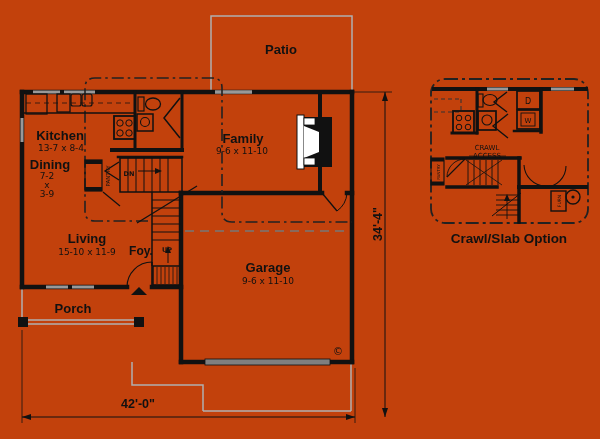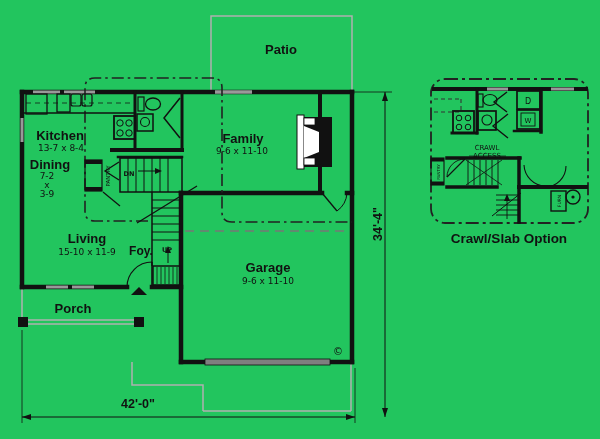--- a/index.html
+++ b/index.html
@@ -1,16 +1,16 @@
 <!DOCTYPE html>
 <html><head>
 <meta charset="utf-8">
 <style>
   html,body{margin:0;padding:0;background:#ffffff;}
-  .stage{position:relative;width:600px;height:439px;background:#22c55e;overflow:hidden;
+  .stage{position:relative;width:600px;height:439px;background:#c2410c;overflow:hidden;
          font-family:"Liberation Sans",sans-serif;}
   svg{position:absolute;top:0;left:0;}
   text{fill:#111;}
   .room-name{font-family:"Liberation Sans",sans-serif;font-weight:bold;font-size:13px;}
   .room-name-sm{font-family:"Liberation Sans",sans-serif;font-weight:bold;font-size:12px;}
   .room-dims{font-family:"DejaVu Sans",sans-serif;font-size:9px;}
   .tiny{font-family:"DejaVu Sans",sans-serif;font-size:6.5px;font-weight:bold;}
   .micro{font-family:"DejaVu Sans",sans-serif;font-size:4.5px;}
   .dim-label{font-family:"Liberation Sans",sans-serif;font-weight:bold;font-size:12.5px;}
   .caption{font-family:"Liberation Sans",sans-serif;font-weight:bold;font-size:13.5px;}

